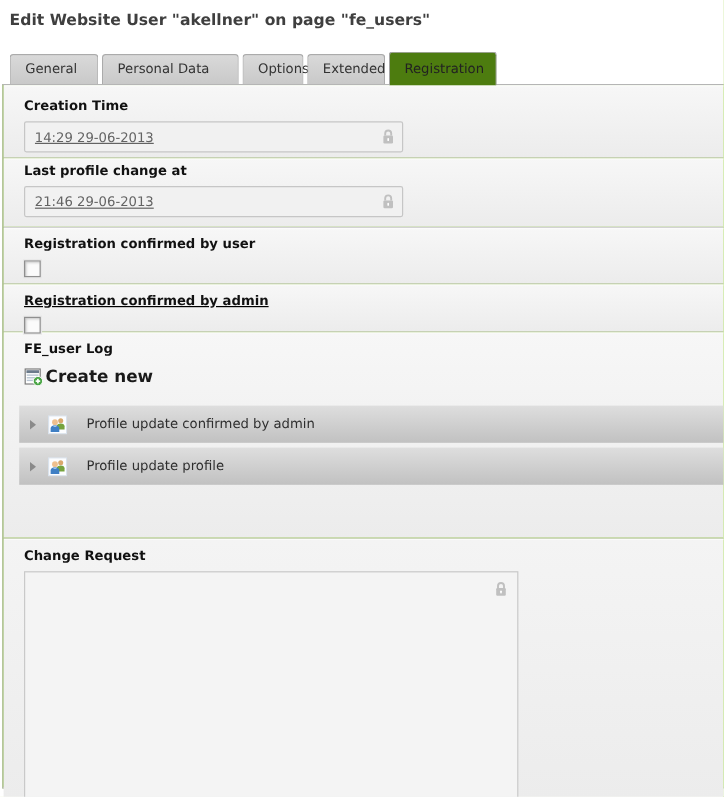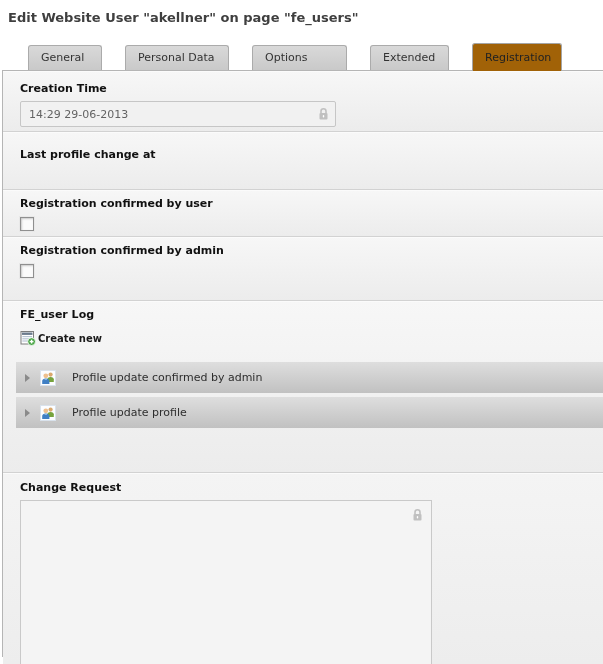--- a/index.html
+++ b/index.html
@@ -15,68 +15,68 @@
   .tabbar {
     position:absolute; left:8px; top:44px; display:flex; align-items:flex-end;
     z-index:2; height:26px;
   }
   .tab {
     height:25px; margin-right:3px; margin-top:1px;
     background:linear-gradient(#d9d9d9,#c9c9c9);
     border:1px solid #ababab; border-bottom:none;
     border-radius:3px 3px 0 0;
     font-size:11px; color:#333; line-height:24px; padding:0 12px;
-    cursor:pointer; white-space:nowrap;margin-left:20px;
+    cursor:pointer; white-space:nowrap;
   }
   .tab.active {
-    background:#a16207; height:28px; line-height:27px; margin-top:0;
+    background:#4d7c0f; height:28px; line-height:27px; margin-top:0;
     border-color:#a5a5a5; margin-bottom:-1px; color:#222;
   }
-  .tab-general{width:74px;} .tab-personal{width:104px;} .tab-options{width:95px;}
-  .tab-access{width:69px;} .tab-extended{width:79px;} .tab-registration{width:90px;}
+  .tab-general{width:74px;} .tab-personal{width:114px;} .tab-options{width:51px;}
+  .tab-access{width:69px;} .tab-extended{width:65px;} .tab-registration{width:90px;}
   
   .container {
     position:absolute; left:2px; top:70px; width:601px; height:587px;
     border:1px solid #b5b5b5; border-right:none;
     background:#84cc16;
   }
   .section {
     background:linear-gradient(#f7f7f7,#ececec);
     border-bottom:1px solid #d2d2d2;
     box-shadow:inset 0 1px 0 #fbfbfb;
     padding-left:17px;
   }
   .sec-1 { height:61px; padding-top:11px; }
-  .sec-2 { height:58px; padding-top:16px; }
+  .sec-2 { height:58px; padding-top:4px; }
   .sec-3 { height:47px; padding-top:7px; }
-  .sec-4 { height:64px; padding-top:7px; }
+  .sec-4 { height:40px; padding-top:7px;text-decoration:underline; }
   .sec-5 { height:172px; padding-top:7px; }
   .sec-6 { height:217px; padding-top:8px; border-bottom:none; background:linear-gradient(#f4f4f4,#ececec); }
   .field-label {
     font-size:11px; font-weight:bold; color:#111; margin-bottom:6px; display:block;
   }
   
   .input-wrap { position:relative; width:316px; }
   .text-input {
     width:316px; height:26px; border:1px solid #c6c6c6; border-radius:2px;
     background:#f1f1f1; color:#636363; font-size:11px; padding:0 24px 0 8px;
-    font-family:"DejaVu Sans","Liberation Sans",sans-serif; outline:none;
+    font-family:"DejaVu Sans","Liberation Sans",sans-serif; outline:none;text-decoration:underline;
   }
   .lock-badge { position:absolute; right:7px; top:6px; width:11px; height:14px; }
   
   .checkbox {
     width:14px; height:14px; border:1px solid #8f8f8f; background:#fbfbfb;
     box-shadow:inset 1px 1px 2px #c9c9c9, 0 0 0 1px #e8e8e8;
     display:inline-block; margin-top:1px; cursor:pointer;
   }
   
   .create-new {
     display:flex; align-items:center; margin-top:9px; cursor:pointer; width:110px;
   }
-  .create-new .cn-label { font-size:10px; font-weight:bold; color:#1a1a1a; margin-left:2px; }
+  .create-new .cn-label { font-size:14px; font-weight:bold; color:#1a1a1a; margin-left:2px; }
   
   .log-rows { margin-top:16px; margin-left:-4px; }
   .log-row {
     height:31px; margin-bottom:4px; display:flex; align-items:center;
     background:linear-gradient(#dedede,#c1c1c1);
     cursor:pointer; padding-left:9px;
   }
   .tri {
     width:0; height:0; border-top:4px solid transparent; border-bottom:4px solid transparent;
     border-left:5px solid #8a8a8a; display:inline-block; margin-right:10px;
@@ -115,20 +115,28 @@
       <svg class="lock-badge" viewBox="0 0 11 14">
         <path d="M3 6V4.3a2.5 2.5 0 0 1 5 0V6" fill="none" stroke="#c0c0c0" stroke-width="1.6"></path>
         <rect x="1.5" y="6" width="8" height="6.5" rx="1" fill="#c0c0c0"></rect>
         <rect x="4.8" y="8" width="1.4" height="2.5" rx="0.7" fill="#ffffff"></rect>
       </svg>
     </div>
   </div>
 
   <div class="section sec-2">
     <span class="field-label">Last profile change at</span>
+    <div class="input-wrap">
+      <input class="text-input" type="text" readonly="" value="21:46 29-06-2013" style="">
+      <svg class="lock-badge" viewBox="0 0 11 14">
+        <path d="M3 6V4.3a2.5 2.5 0 0 1 5 0V6" fill="none" stroke="#c0c0c0" stroke-width="1.6"></path>
+        <rect x="1.5" y="6" width="8" height="6.5" rx="1" fill="#c0c0c0"></rect>
+        <rect x="4.8" y="8" width="1.4" height="2.5" rx="0.7" fill="#ffffff"></rect>
+      </svg>
+    </div>
   </div>
 
   <div class="section sec-3">
     <span class="field-label">Registration confirmed by user</span>
     <span class="checkbox"></span>
   </div>
 
   <div class="section sec-4">
     <span class="field-label">Registration confirmed by admin</span>
     <span class="checkbox"></span>

